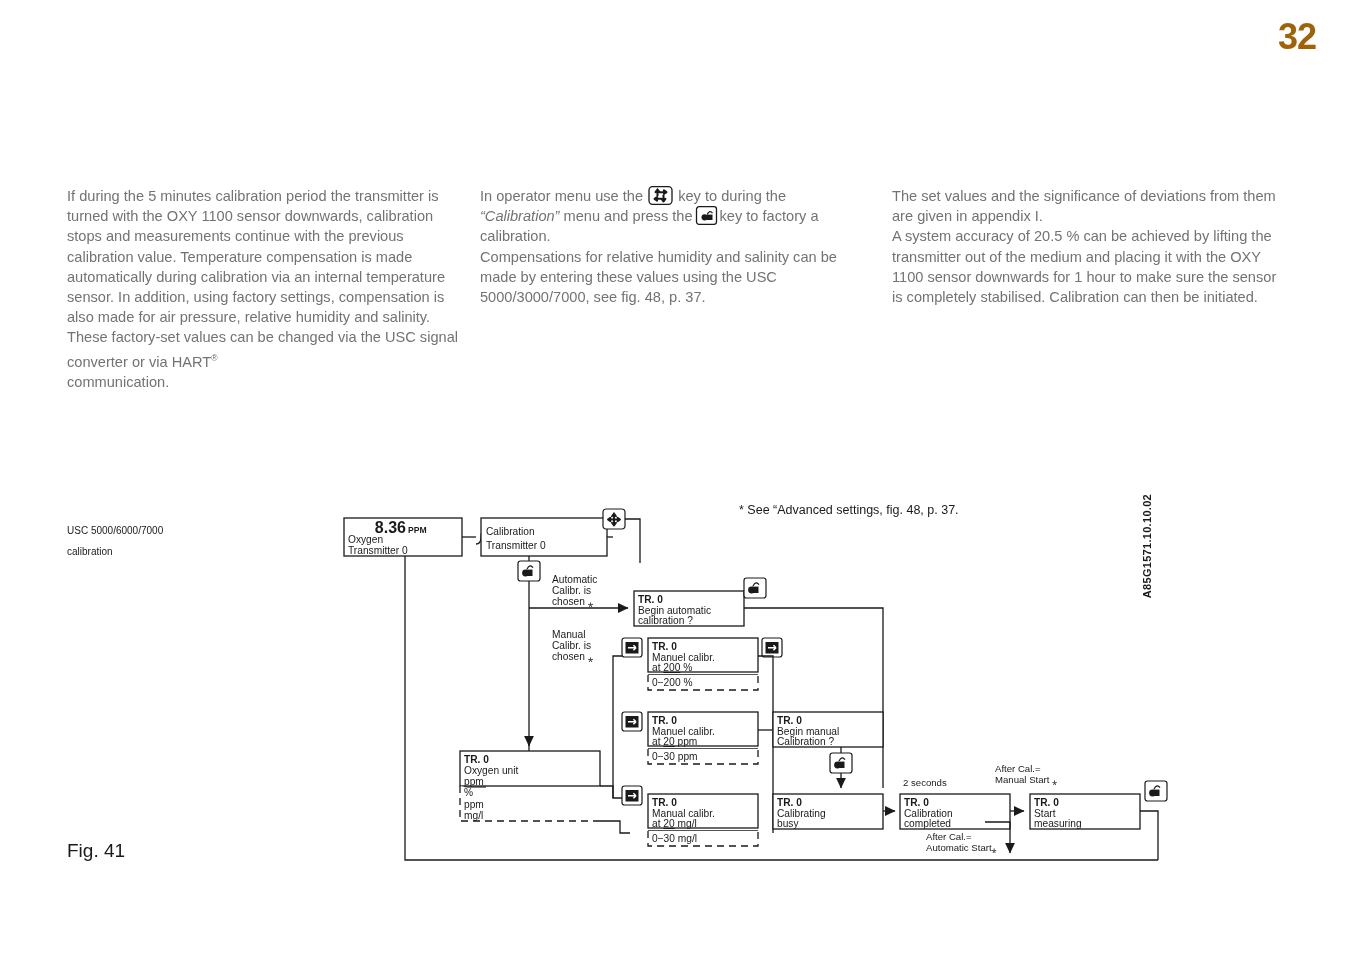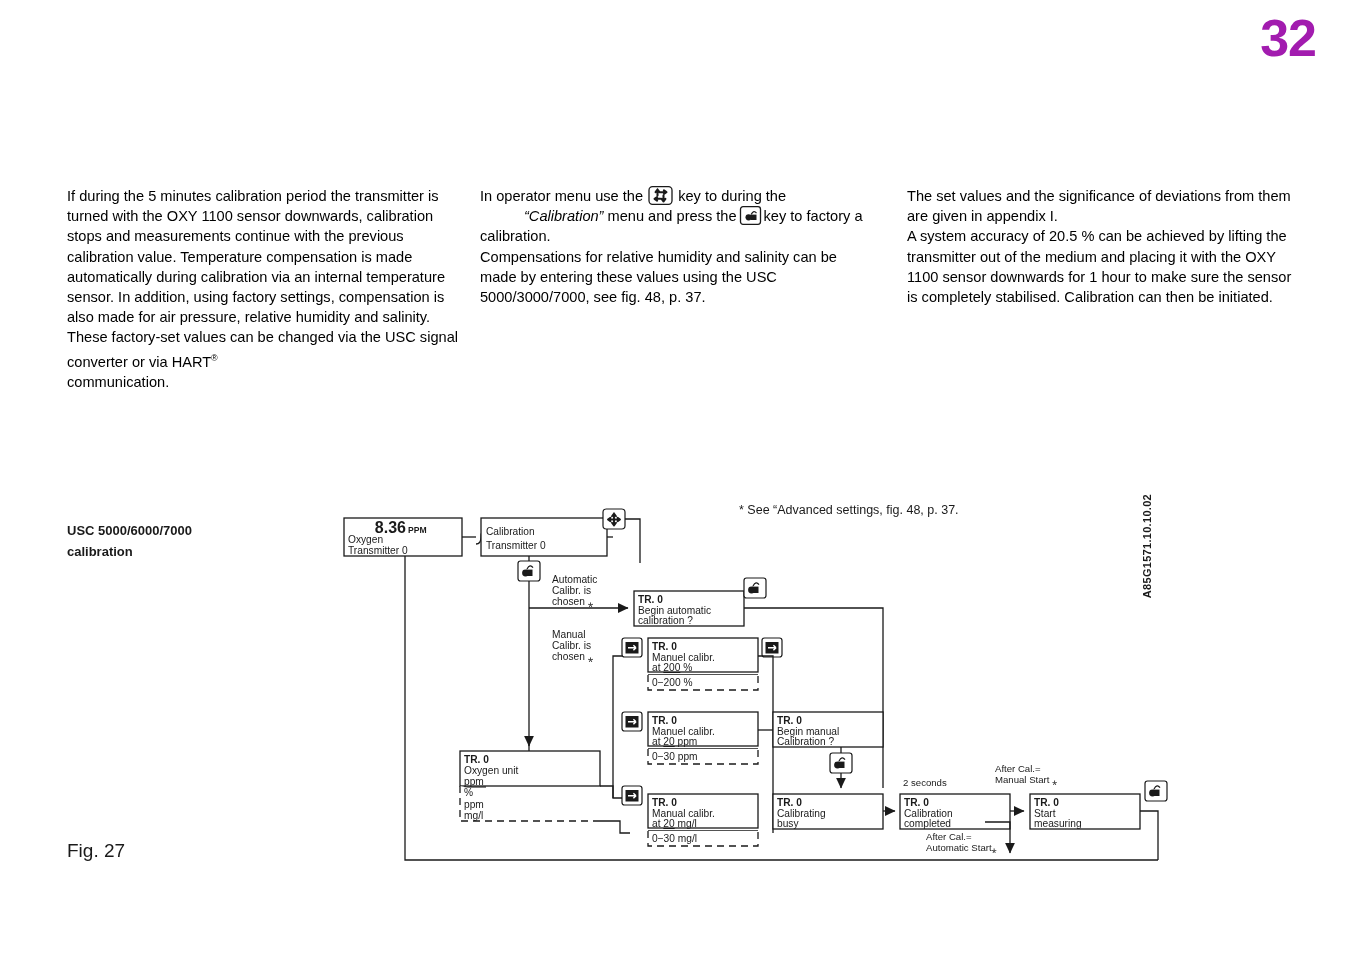--- a/index.html
+++ b/index.html
@@ -12,65 +12,65 @@
     height: 954px;
     position: relative;
     font-family: "Liberation Sans", sans-serif;
     color: #1a1a1a;
     overflow: hidden;
   }
 
   
   .page-number {
     position: absolute;
-    top: 8px;
+    top: 16px;
     right: 35px;
-    font-size: 52px;
+    font-size: 36px;
     font-weight: bold;
     letter-spacing: -1px;
-    color: #a21caf;
+    color: #a16207;
   }
 
   
   .col {
     position: absolute;
     top: 186px;
     font-size: 14.6px;
     line-height: 20.2px;
-    color: #000000;
+    color: #737373;
   }
   .col p { margin: 0; }
   .col-1 { left: 67px; width: 400px; }
   .col-2 { left: 480px; width: 392px; }
-  .col-3 { left: 892px; width: 390px; margin-left: 15px; }
+  .col-3 { left: 892px; width: 390px; }
   .col-head {
     font-weight: bold;
   }
-  .ital { font-style: italic; margin-left: 44px; }
+  .ital { font-style: italic; }
   .sup { font-size: 9px; vertical-align: super; }
 
   
   .key-inline {
     display: inline-block;
     width: 25px;
     height: 19px;
     vertical-align: -4px;
     position: relative;
     margin: 0 1px;
   }
   .key-inline svg { display: block; }
 
   
   .fig-label {
     position: absolute;
     left: 67px;
     top: 521px;
-    font-size: 13px;
+    font-size: 10px;
     line-height: 20.5px;
-    font-weight: bold;
+    font-weight: normal;
   }
   .fig-caption {
     position: absolute;
     left: 67px;
     top: 840px;
     font-size: 19px;
   }
 
   
   .footnote {
@@ -200,21 +200,21 @@
 <div class="col col-3">
   <p>The set values and the significance of deviations from them are given in appendix I.</p>
   <p>A system accuracy of 20.5 % can be achieved by lifting the transmitter out of the medium and placing it with the OXY 1100 sensor downwards for 1 hour to make sure the sensor is completely stabilised. Calibration can then be initiated.</p>
 </div>
 
 <div class="fig-label">
   <div>USC 5000/6000/7000</div>
   <div>calibration</div>
 </div>
 
-<div class="fig-caption">Fig. 27</div>
+<div class="fig-caption">Fig. 41</div>
 
 <div class="footnote">* See “Advanced settings, fig. 48, p. 37.</div>
 
 <div class="draw-code">A85G1571.10.10.02</div>
 
 <div class="diagram">
 <svg width="880" height="380" viewBox="0 0 880 380" xmlns="http://www.w3.org/2000/svg">
   <defs>
     <marker id="ah" markerWidth="9" markerHeight="9" refX="8" refY="4.5" orient="auto">
       <path d="M0,0.6 L8.4,4.5 L0,8.4 z" fill="#1a1a1a"></path>

